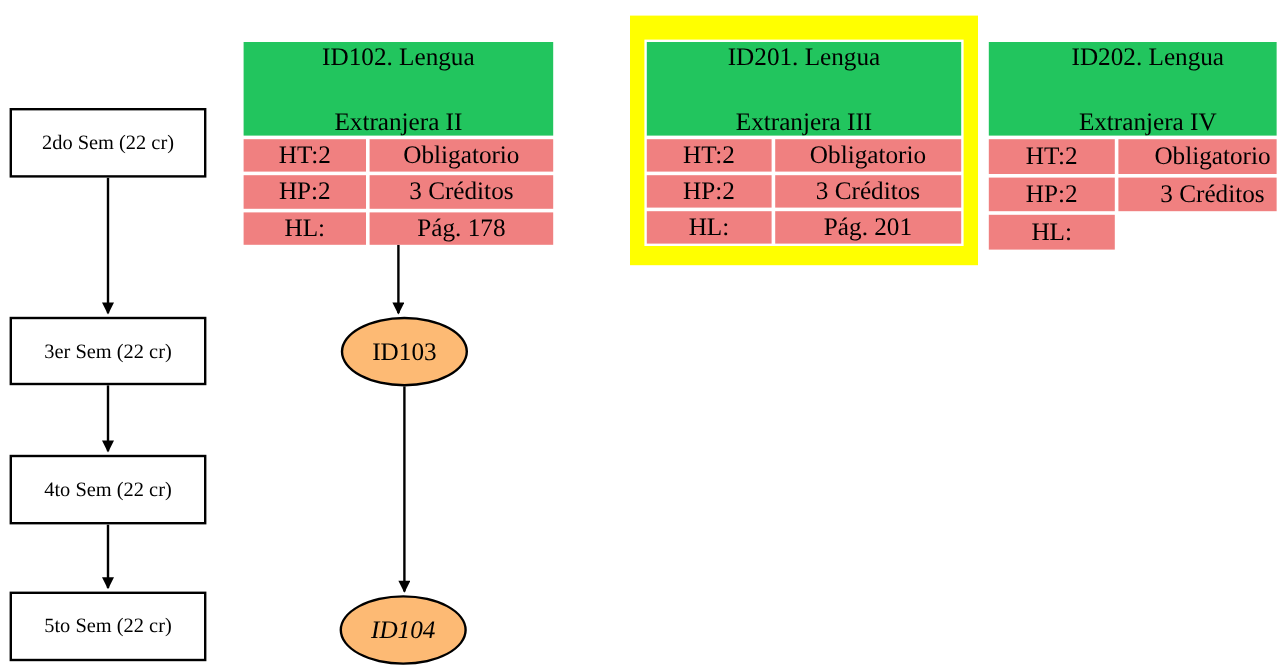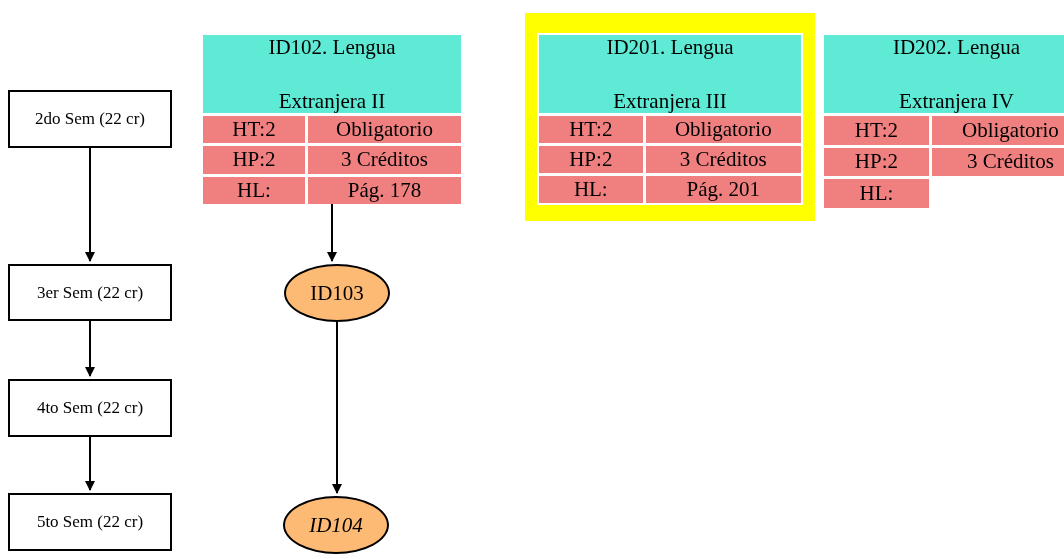--- a/index.html
+++ b/index.html
@@ -35,21 +35,21 @@
     display: grid;
     grid-template-columns: 2fr 3fr;
     grid-template-rows: 1.7fr 1fr 1fr 1fr;
     gap: 3px;
     box-sizing: border-box;
   }
   .card.c102 { left: 203px; top: 35px; width: 258px; height: 169px; }
   .card.c202 { left: 824px; top: 35px; width: 265px; height: 173px; }
   .card .hdr {
     grid-column: 1 / 3;
-    background: #5eead4;
+    background: #22c55e;
     display: flex; flex-direction: column;
     align-items: center; justify-content: center;
     text-align: left;
     font-size: 21px; line-height: 24px;
     white-space: nowrap;
     gap: 30px;
   }
   .card .cell {
     background: #f08080;
     display: flex; align-items: center; justify-content: center;

